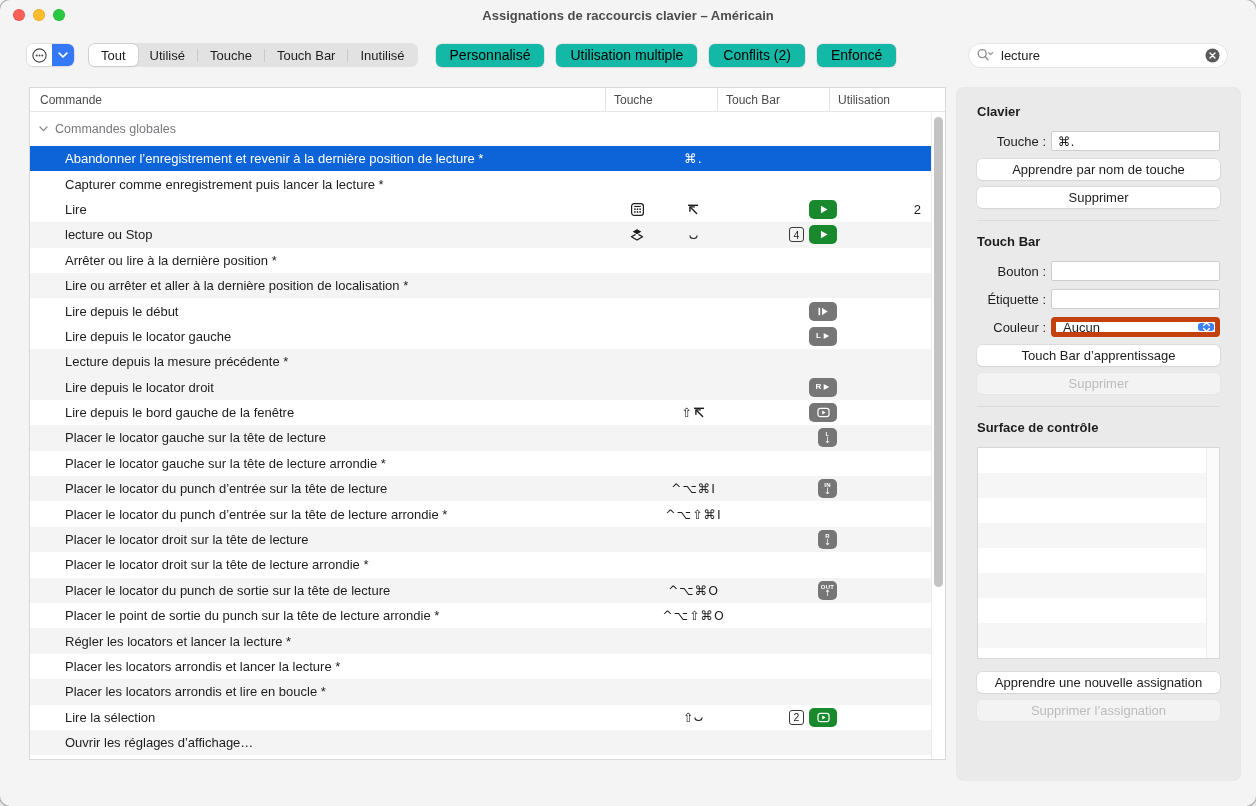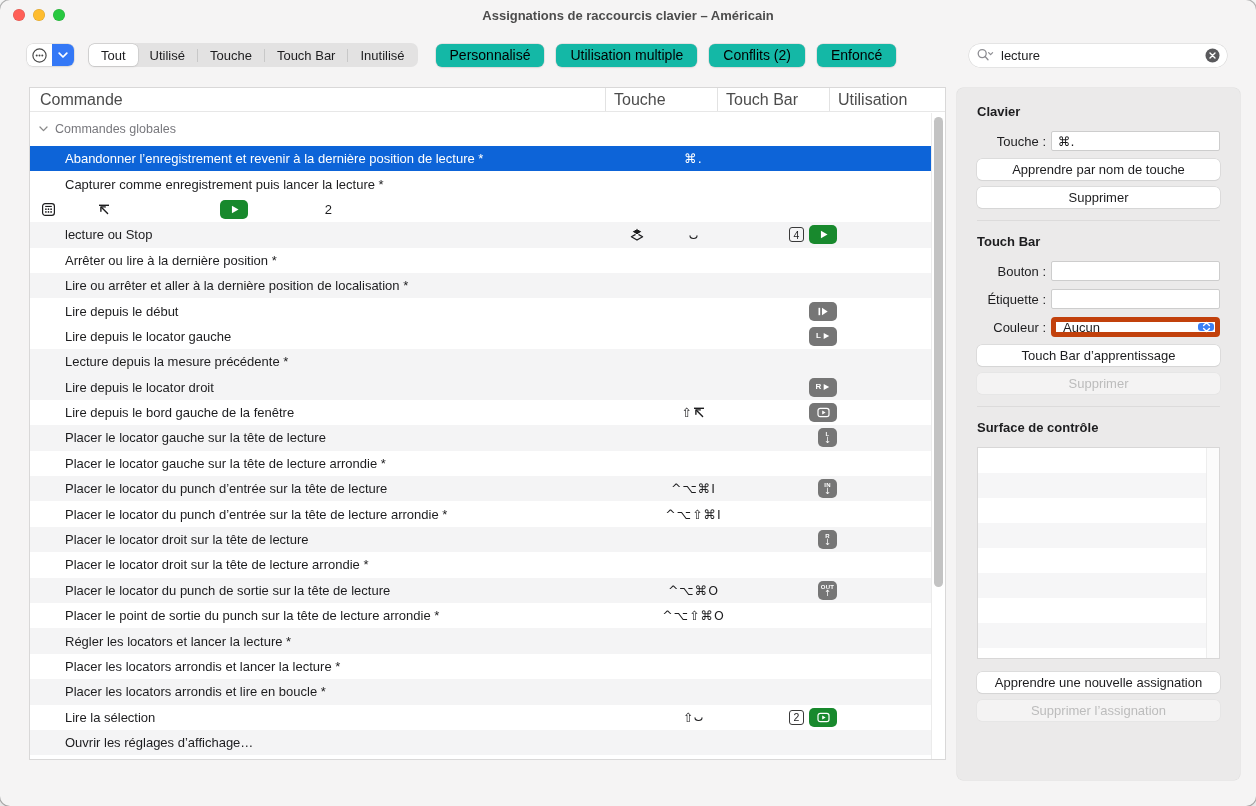--- a/index.html
+++ b/index.html
@@ -27,21 +27,21 @@
   .segsep{width:1px;height:13px;background:#c8c8c8;}
   .tbtn{margin-left:12px;height:23px;padding:0 14px;background:#14b8a6;border-radius:6px;font-size:14px;display:flex;align-items:center;
         box-shadow:0 0 0 .5px #cfcfcf,0 1px 2px rgba(0,0,0,.07);white-space:nowrap;}
   .tbtn.first{margin-left:18px;}
   .search{margin-left:auto;width:258px;height:23px;background:#fff;border-radius:12px;display:flex;align-items:center;
           box-shadow:0 0 0 .5px #d3d3d3;padding:0 7px 0 8px;justify-content:flex-end;}
   .search input{border:none;outline:none;flex:1;font-size:13px;margin-left:5px;color:#1d1d1f;background:transparent;font-family:inherit;}
   
   .tablepanel{position:absolute;left:30px;top:88px;width:915px;height:671px;background:#fff;
               box-shadow:0 0 0 1px #d9d8d8;overflow:hidden;}
-  .thead{height:24px;display:flex;align-items:stretch;border-bottom:1px solid #e7e7e7;font-size:16px;color:#4c4c4c;}
+  .thead{height:24px;display:flex;align-items:stretch;border-bottom:1px solid #e7e7e7;font-size:12px;color:#4c4c4c;}
   .thead .hc{display:flex;align-items:center;padding-left:10px;}
   .hc.hc-cmd{flex:1;}
   .hc.hc-key{width:112px;border-left:1px solid #e2e2e2;padding-left:8px;}
   .hc.hc-tb{width:112px;border-left:1px solid #e2e2e2;padding-left:8px;}
   .hc.hc-as{width:116px;border-left:1px solid #e2e2e2;padding-left:8px;}
   .tbody{position:relative;}
   .grow{height:34px;display:flex;align-items:center;color:#78787d;font-size:12.5px;padding-left:9px;margin-right:14px;background:#fff;}
   .grow svg{margin-right:7px;}
   .trow{height:25.4px;display:flex;align-items:center;font-size:13px;margin-right:14px;background:#fff;}
   .trow.alt{background:#f4f4f5;}
@@ -172,20 +172,21 @@
           <span class="cell-count"></span>
         </div>
         <div class="trow">
           <span class="cell-label">Capturer comme enregistrement puis lancer la lecture *</span>
           <span class="cell-icon"></span>
           <span class="cell-key"></span>
           <span class="cell-tb"></span>
           <span class="cell-count"></span>
         </div>
         <div class="trow">
+          <span class="cell-label">Lire</span>
           <span class="cell-icon">
             <svg width="15" height="15" viewBox="0 0 15 15">
               <rect x="1.6" y="1.6" width="11.8" height="11.8" rx="2.6" fill="none" stroke="#1d1d1f" stroke-width="1.2"></rect>
               <rect x="4.2" y="3.9" width="6.6" height="1.1" fill="#1d1d1f"></rect>
               <circle cx="4.9" cy="7.2" r=".85" fill="#1d1d1f"></circle>
               <circle cx="7.5" cy="7.2" r=".85" fill="#1d1d1f"></circle>
               <circle cx="10.1" cy="7.2" r=".85" fill="#1d1d1f"></circle>
               <circle cx="4.9" cy="9.9" r=".85" fill="#1d1d1f"></circle>
               <circle cx="7.5" cy="9.9" r=".85" fill="#1d1d1f"></circle>
               <circle cx="10.1" cy="9.9" r=".85" fill="#1d1d1f"></circle>

